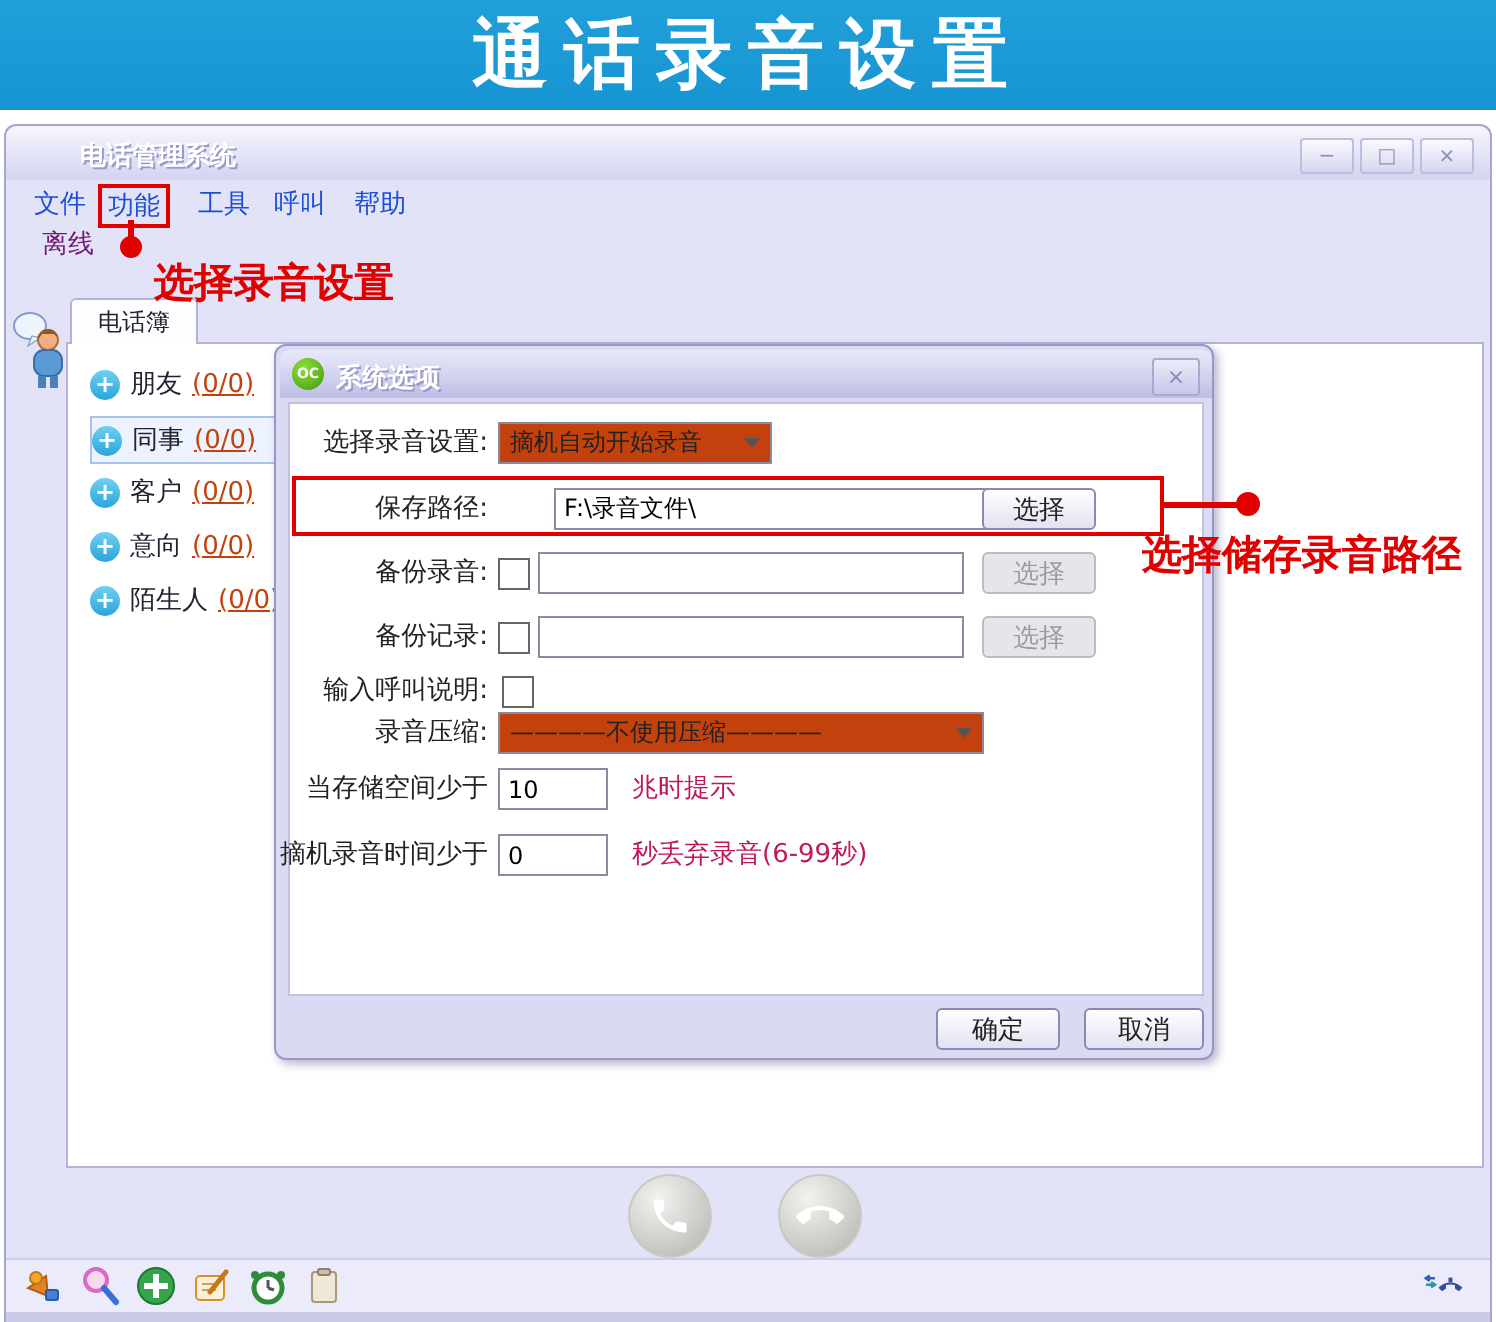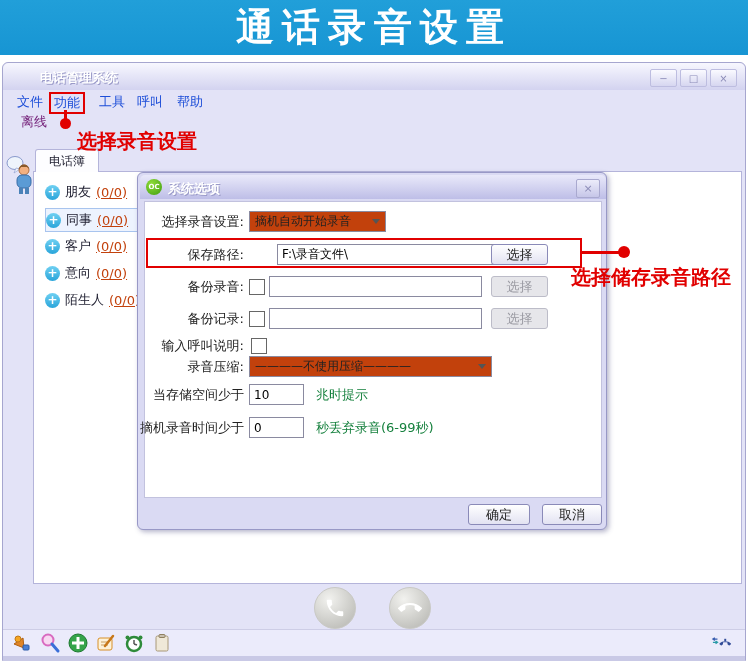--- a/index.html
+++ b/index.html
@@ -63,21 +63,21 @@
        padding:1px 4px;box-sizing:border-box;}
   .dd{position:absolute;height:21px;border:1px solid #8a8aa0;background:#c2410c;display:flex;
       align-items:center;justify-content:space-between;font-size:12px;padding:0 5px;box-sizing:border-box;color:#222;}
   .arrow{width:0;height:0;border-left:4px solid transparent;border-right:4px solid transparent;
          border-top:5px solid #555;}
   .btn{position:absolute;height:21px;display:flex;align-items:center;justify-content:center;
        font-size:13px;color:#222;background:linear-gradient(#ffffff,#e2e2f2);
        border:1px solid #8a8ab8;border-radius:3px;box-sizing:border-box;}
   .btn.disabled{background:#e6e6ea;color:#9a9aa2;border-color:#bcbcc8;}
   .cb{position:absolute;width:14px;height:14px;border:1px solid #666;background:#fff;}
-  .suffix{position:absolute;font-size:13px;color:#15803d;height:21px;line-height:21px;white-space:nowrap;}
+  .suffix{position:absolute;font-size:13px;color:#be185d;height:21px;line-height:21px;white-space:nowrap;}
 
   
   .ann{z-index:8;}
   .ann-box{border:2px solid #e10000;background:transparent;}
   .ann-dot{border-radius:50%;background:#e10000;}
   .ann-line{background:#e10000;}
   .ann-text{color:#e10000;font-size:20px;font-weight:bold;white-space:nowrap;}
 
   
   .phone-btn{width:42px;height:42px;border-radius:50%;

